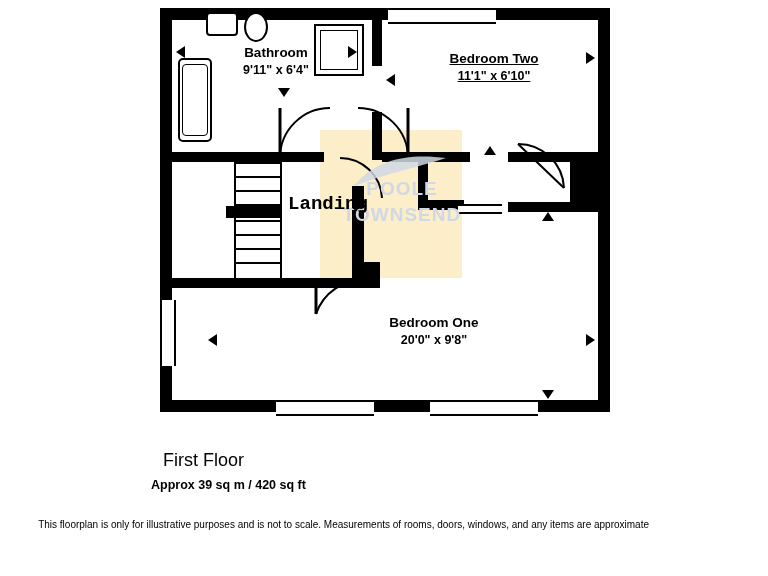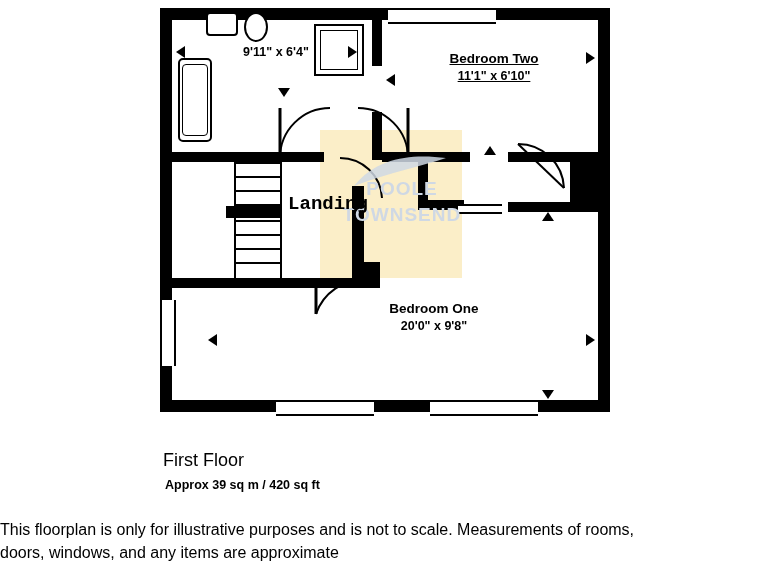--- a/index.html
+++ b/index.html
@@ -115,32 +115,32 @@
   }
   #floor-title {
     position: absolute;
     left: 163px;
     top: 450px;
     font-size: 18px;
     font-weight: normal;
   }
   #floor-area {
     position: absolute;
-    left: 165px;
+    left: 151px;
     top: 478px;
     font-size: 12.5px;
     font-weight: bold;
   }
   #disclaimer {
     position: absolute;
     left: 0;
     top: 518px;
     width: 649px;
-    text-align: left;
-    font-size: 16px;
+    text-align: right;
+    font-size: 10px;
     line-height: 1.45;
     color: #000000;
   }
   #disclaimer div { display: block; }
 </style>
 </head>
 <body>
 
 <div id="plan">
 
@@ -234,33 +234,34 @@
 
   <svg class="wm-swoosh" viewBox="0 0 96 40">
     <path d="M2 34 C26 4 62 2 94 6 C70 14 40 20 2 34 Z" fill="#cfd8e4" opacity="0.85"></path>
   </svg>
   <div class="watermark">
     <span class="wline1">POOLE</span>
     <span class="wline2">TOWNSEND</span>
   </div>
 
   <div class="label" style="left:176px; top:44px; width:200px;">
+    <span class="rname">Bathroom</span>
     <span class="rdim">9'11" x 6'4"</span>
   </div>
 
   <div class="label" style="left:394px; top:50px; width:200px;text-decoration:underline;">
     <span class="rname">Bedroom Two</span>
     <span class="rdim">11'1" x 6'10"</span>
   </div>
 
   <div class="label small" style="left:248px; top:192px; width:160px;">
     <span class="rname">Landing</span>
   </div>
 
-  <div class="label" style="left:334px; top:300px; width:200px;">
+  <div class="label" style="left:334px; top:314px; width:200px;">
     <span class="rname">Bedroom One</span>
     <span class="rdim">20'0" x 9'8"</span>
   </div>
 </div>
 
 <div id="floor-title">First Floor</div>
 <div id="floor-area">Approx 39 sq m / 420 sq ft</div>
 
 <div id="disclaimer">
   <div>This floorplan is only for illustrative purposes and is not to scale. Measurements of rooms, doors, windows, and any items are approximate</div>

